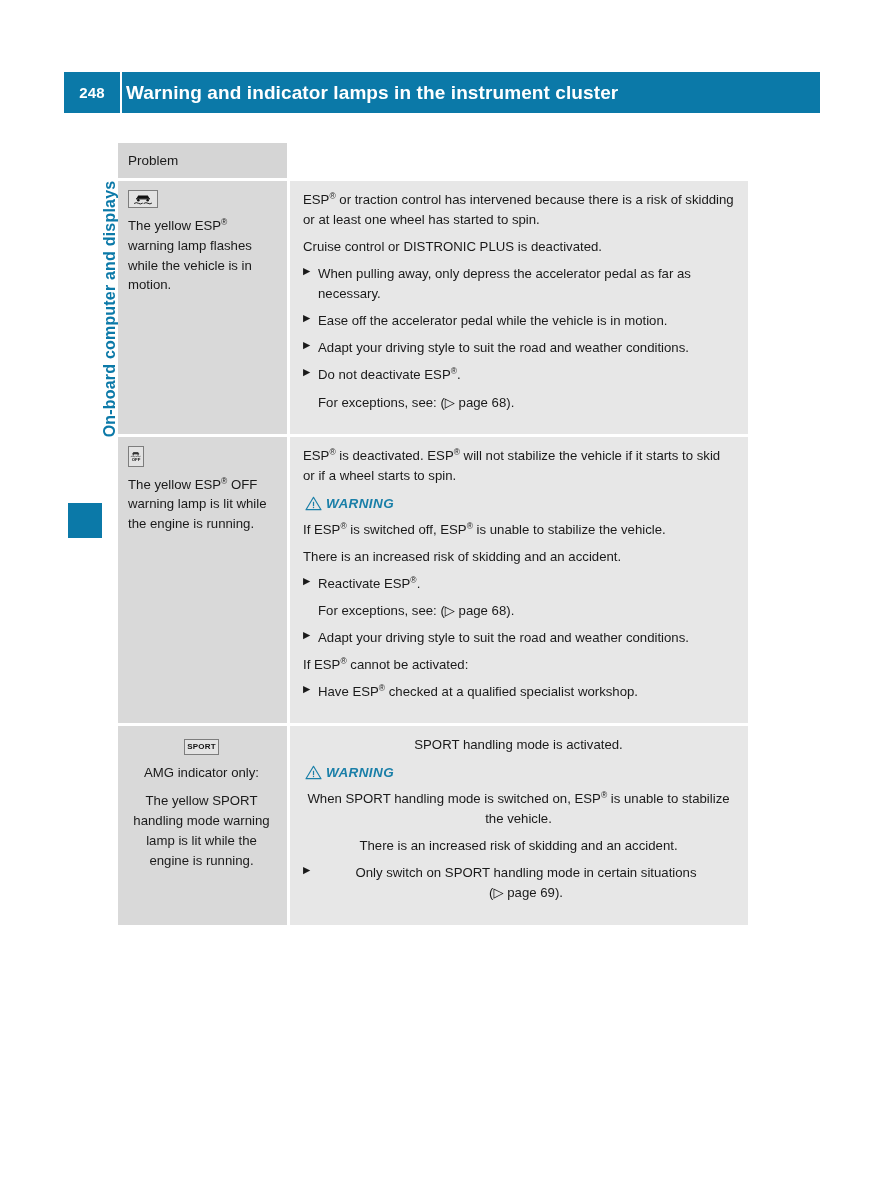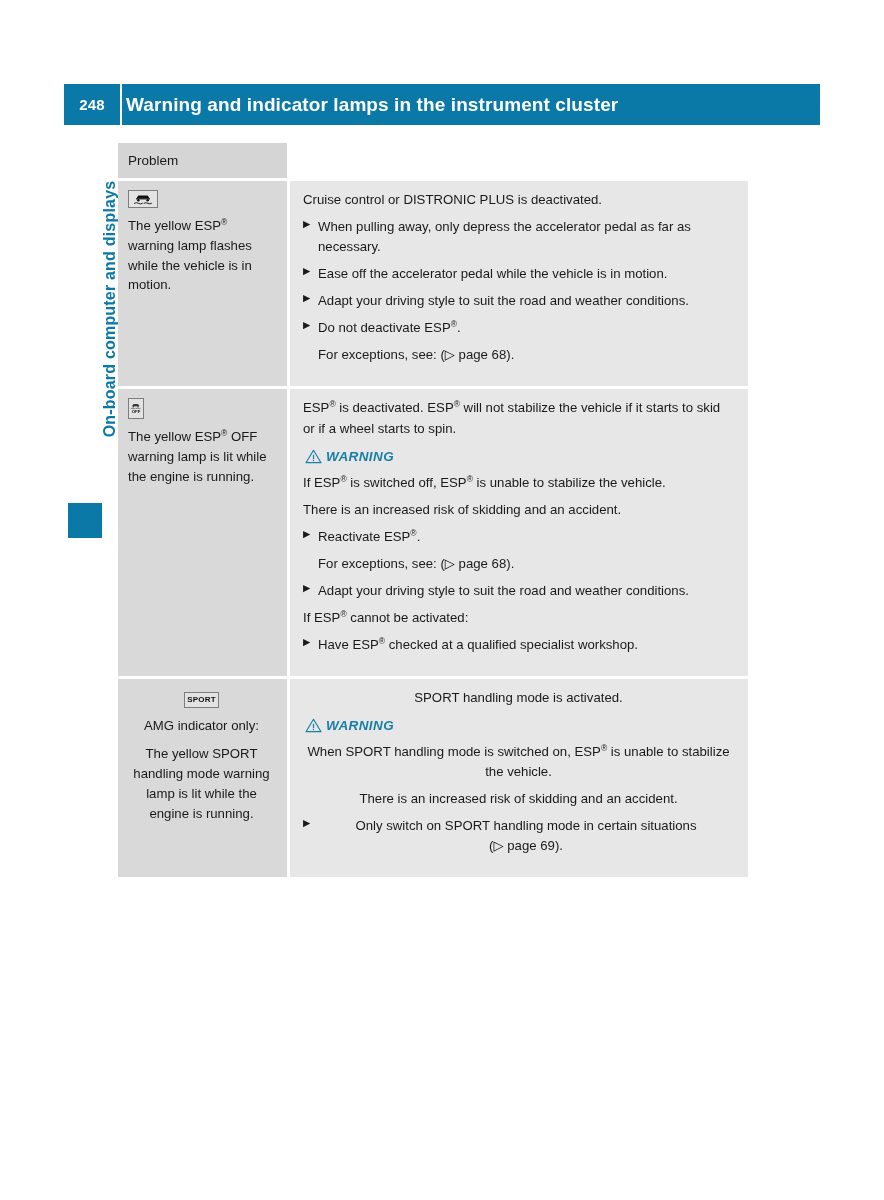--- a/index.html
+++ b/index.html
@@ -13,21 +13,21 @@
     position: relative;
     font-family: "Liberation Sans", sans-serif;
     color: #1a1a1a;
     overflow: hidden;
   }
 
   
   .header-bar {
     position: absolute;
     left: 64px;
-    top: 84px;
+    top: 72px;
     width: 756px;
     height: 41px;
     background: #0b79a8;
     display: flex;
     align-items: stretch;
   }
   .header-pagenum {
     width: 56px;
     display: flex;
     align-items: center;
@@ -222,20 +222,21 @@
           <path d="M6.2 2.6 h9.6 l1.6 2.6 h-12.8 z" fill="#111"></path>
           <circle cx="6.3" cy="7.3" r="1.25" fill="#111"></circle>
           <circle cx="15.7" cy="7.3" r="1.25" fill="#111"></circle>
           <path d="M2.4 10.3 q2 -1.4 4 0 q2 1.4 4 0" stroke="#111" stroke-width="0.9" fill="none" stroke-linecap="round"></path>
           <path d="M12 10.3 q2 -1.4 4 0 q2 1.4 3.6 0" stroke="#111" stroke-width="0.9" fill="none" stroke-linecap="round"></path>
         </svg>
       </div>
       <p class="ptext">The yellow ESP<sup class="reg">®</sup> warning lamp flashes while the vehicle is in motion.</p>
     </div>
     <div class="col-right">
+      <p class="ptext">ESP<sup class="reg">®</sup> or traction control has intervened because there is a risk of skidding or at least one wheel has started to spin.</p>
       <p class="ptext">Cruise control or DISTRONIC PLUS is deactivated.</p>
       <p class="bullet">When pulling away, only depress the accelerator pedal as far as necessary.</p>
       <p class="bullet">Ease off the accelerator pedal while the vehicle is in motion.</p>
       <p class="bullet">Adapt your driving style to suit the road and weather conditions.</p>
       <p class="bullet">Do not deactivate ESP<sup class="reg">®</sup>.</p>
       <p class="subline">For exceptions, see: (▷ page 68).</p>
     </div>
   </div>
 
   <div class="trow">

